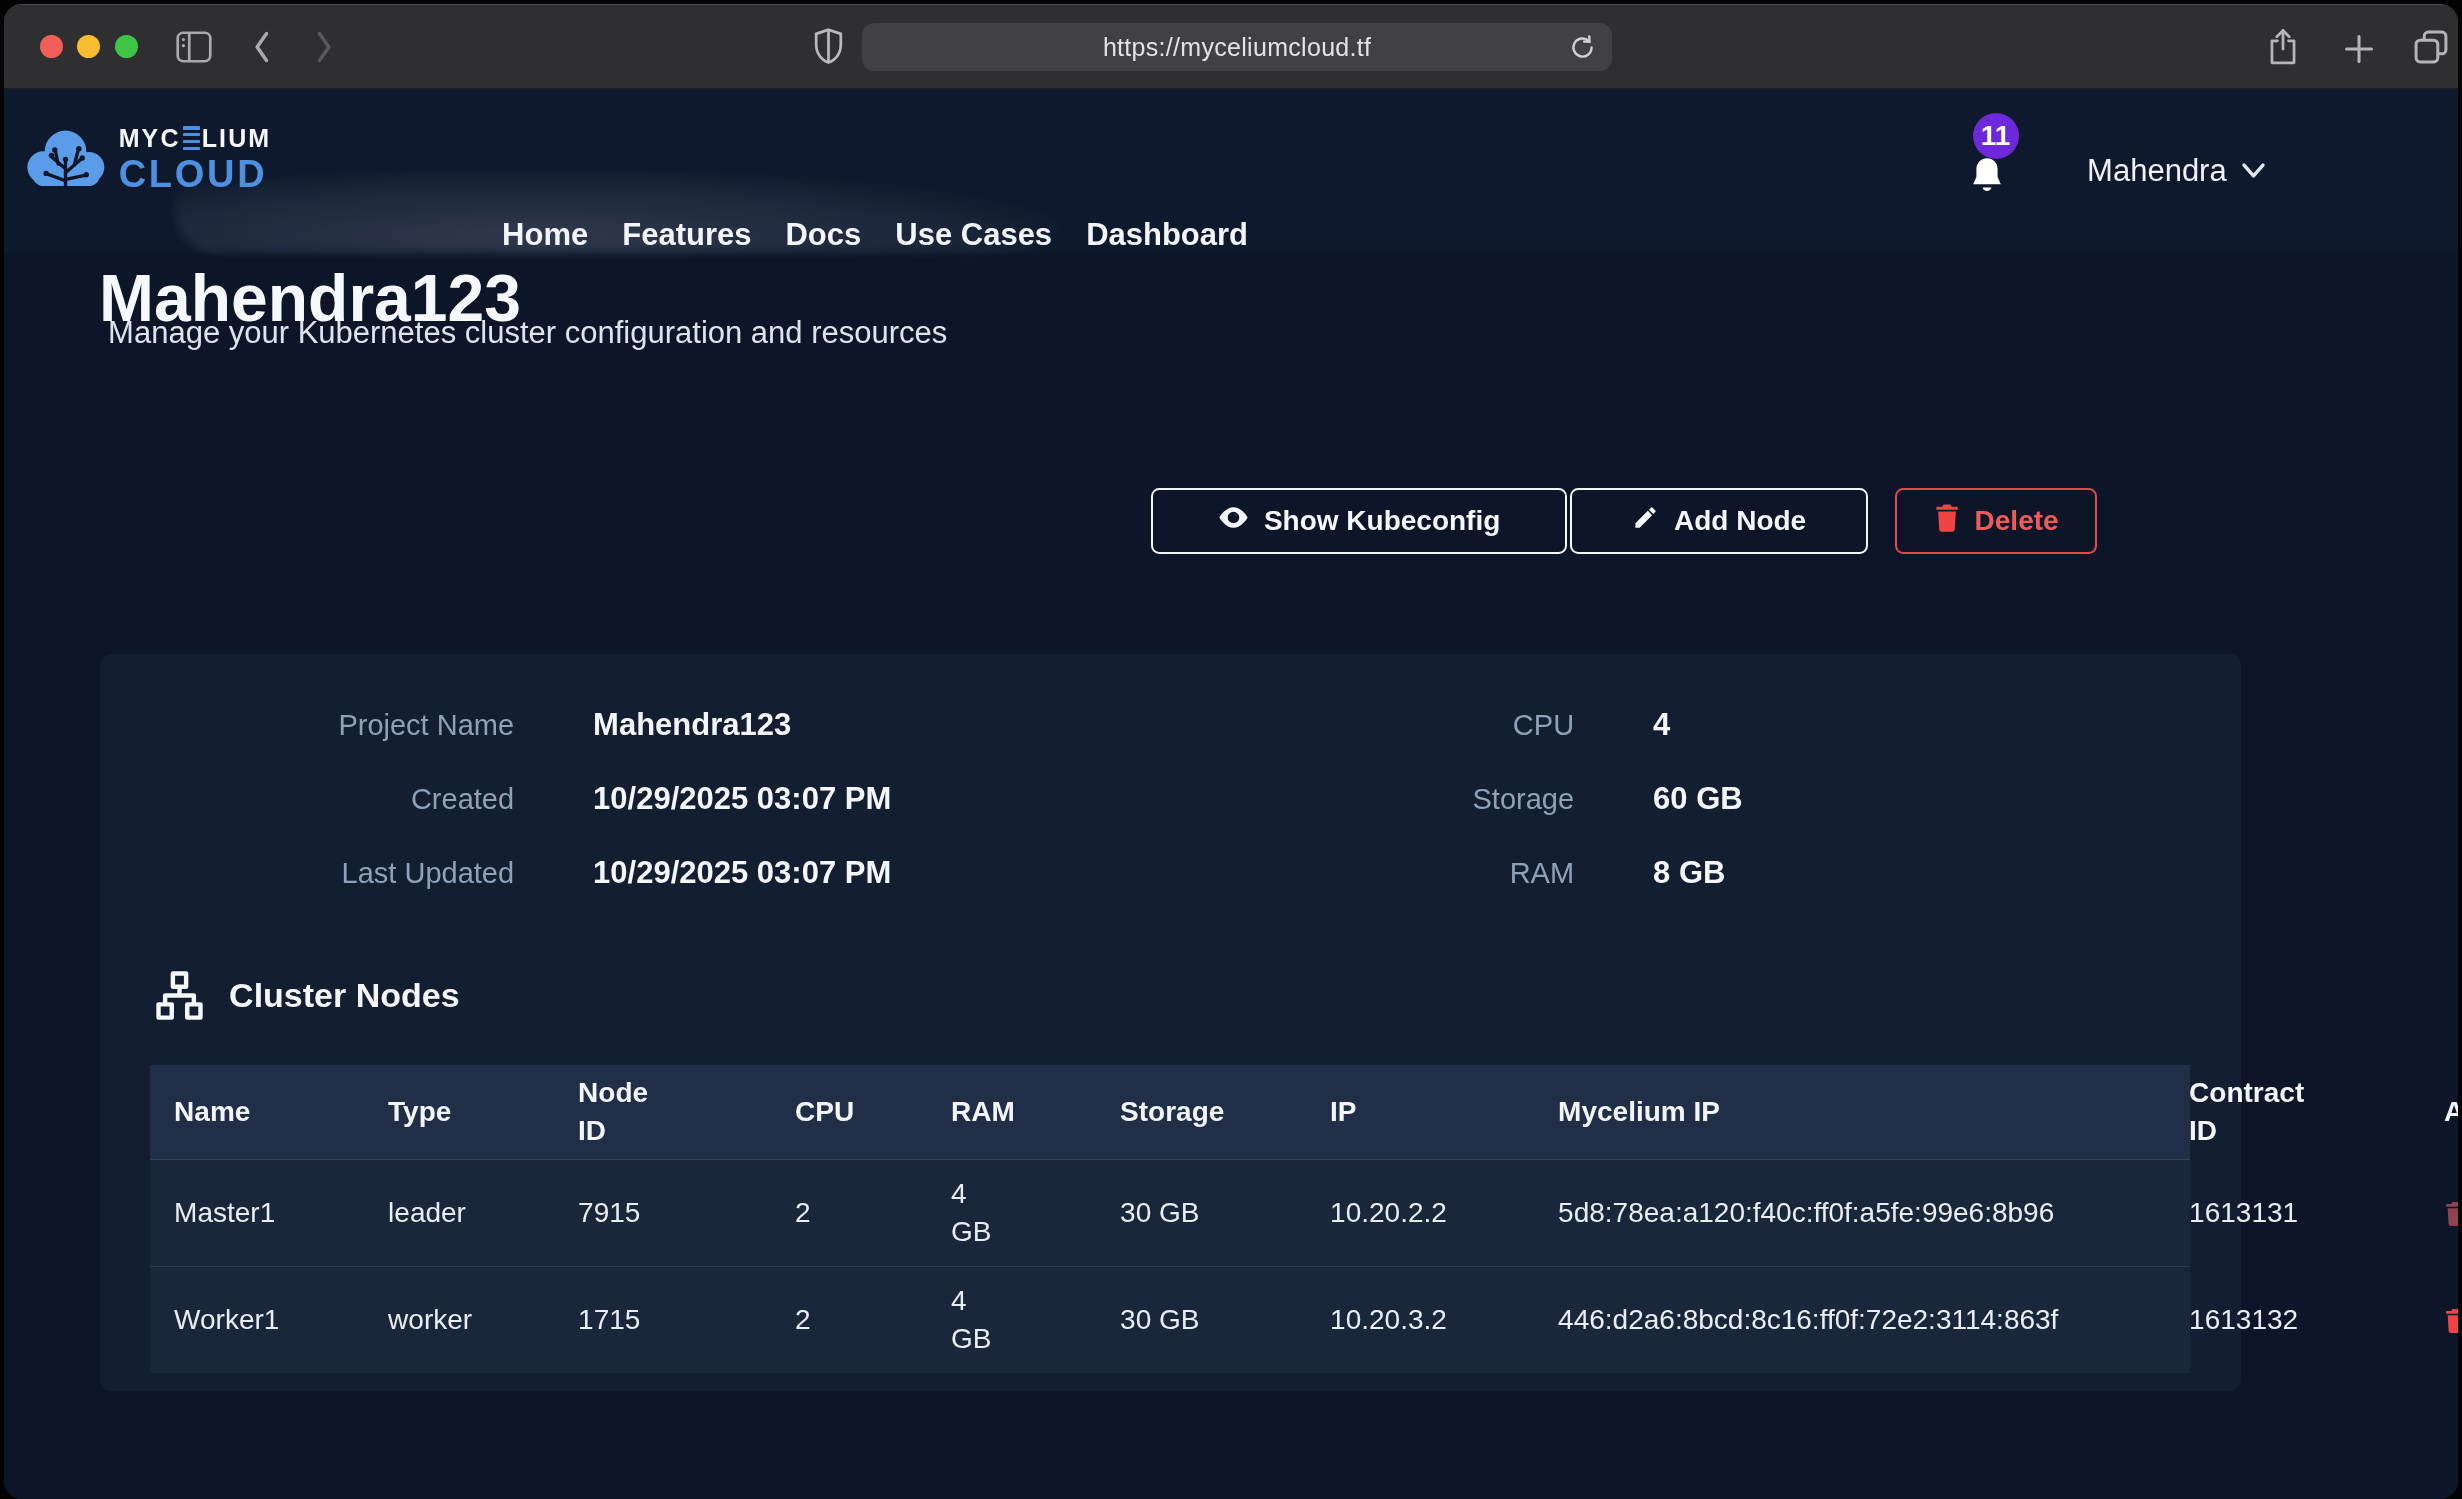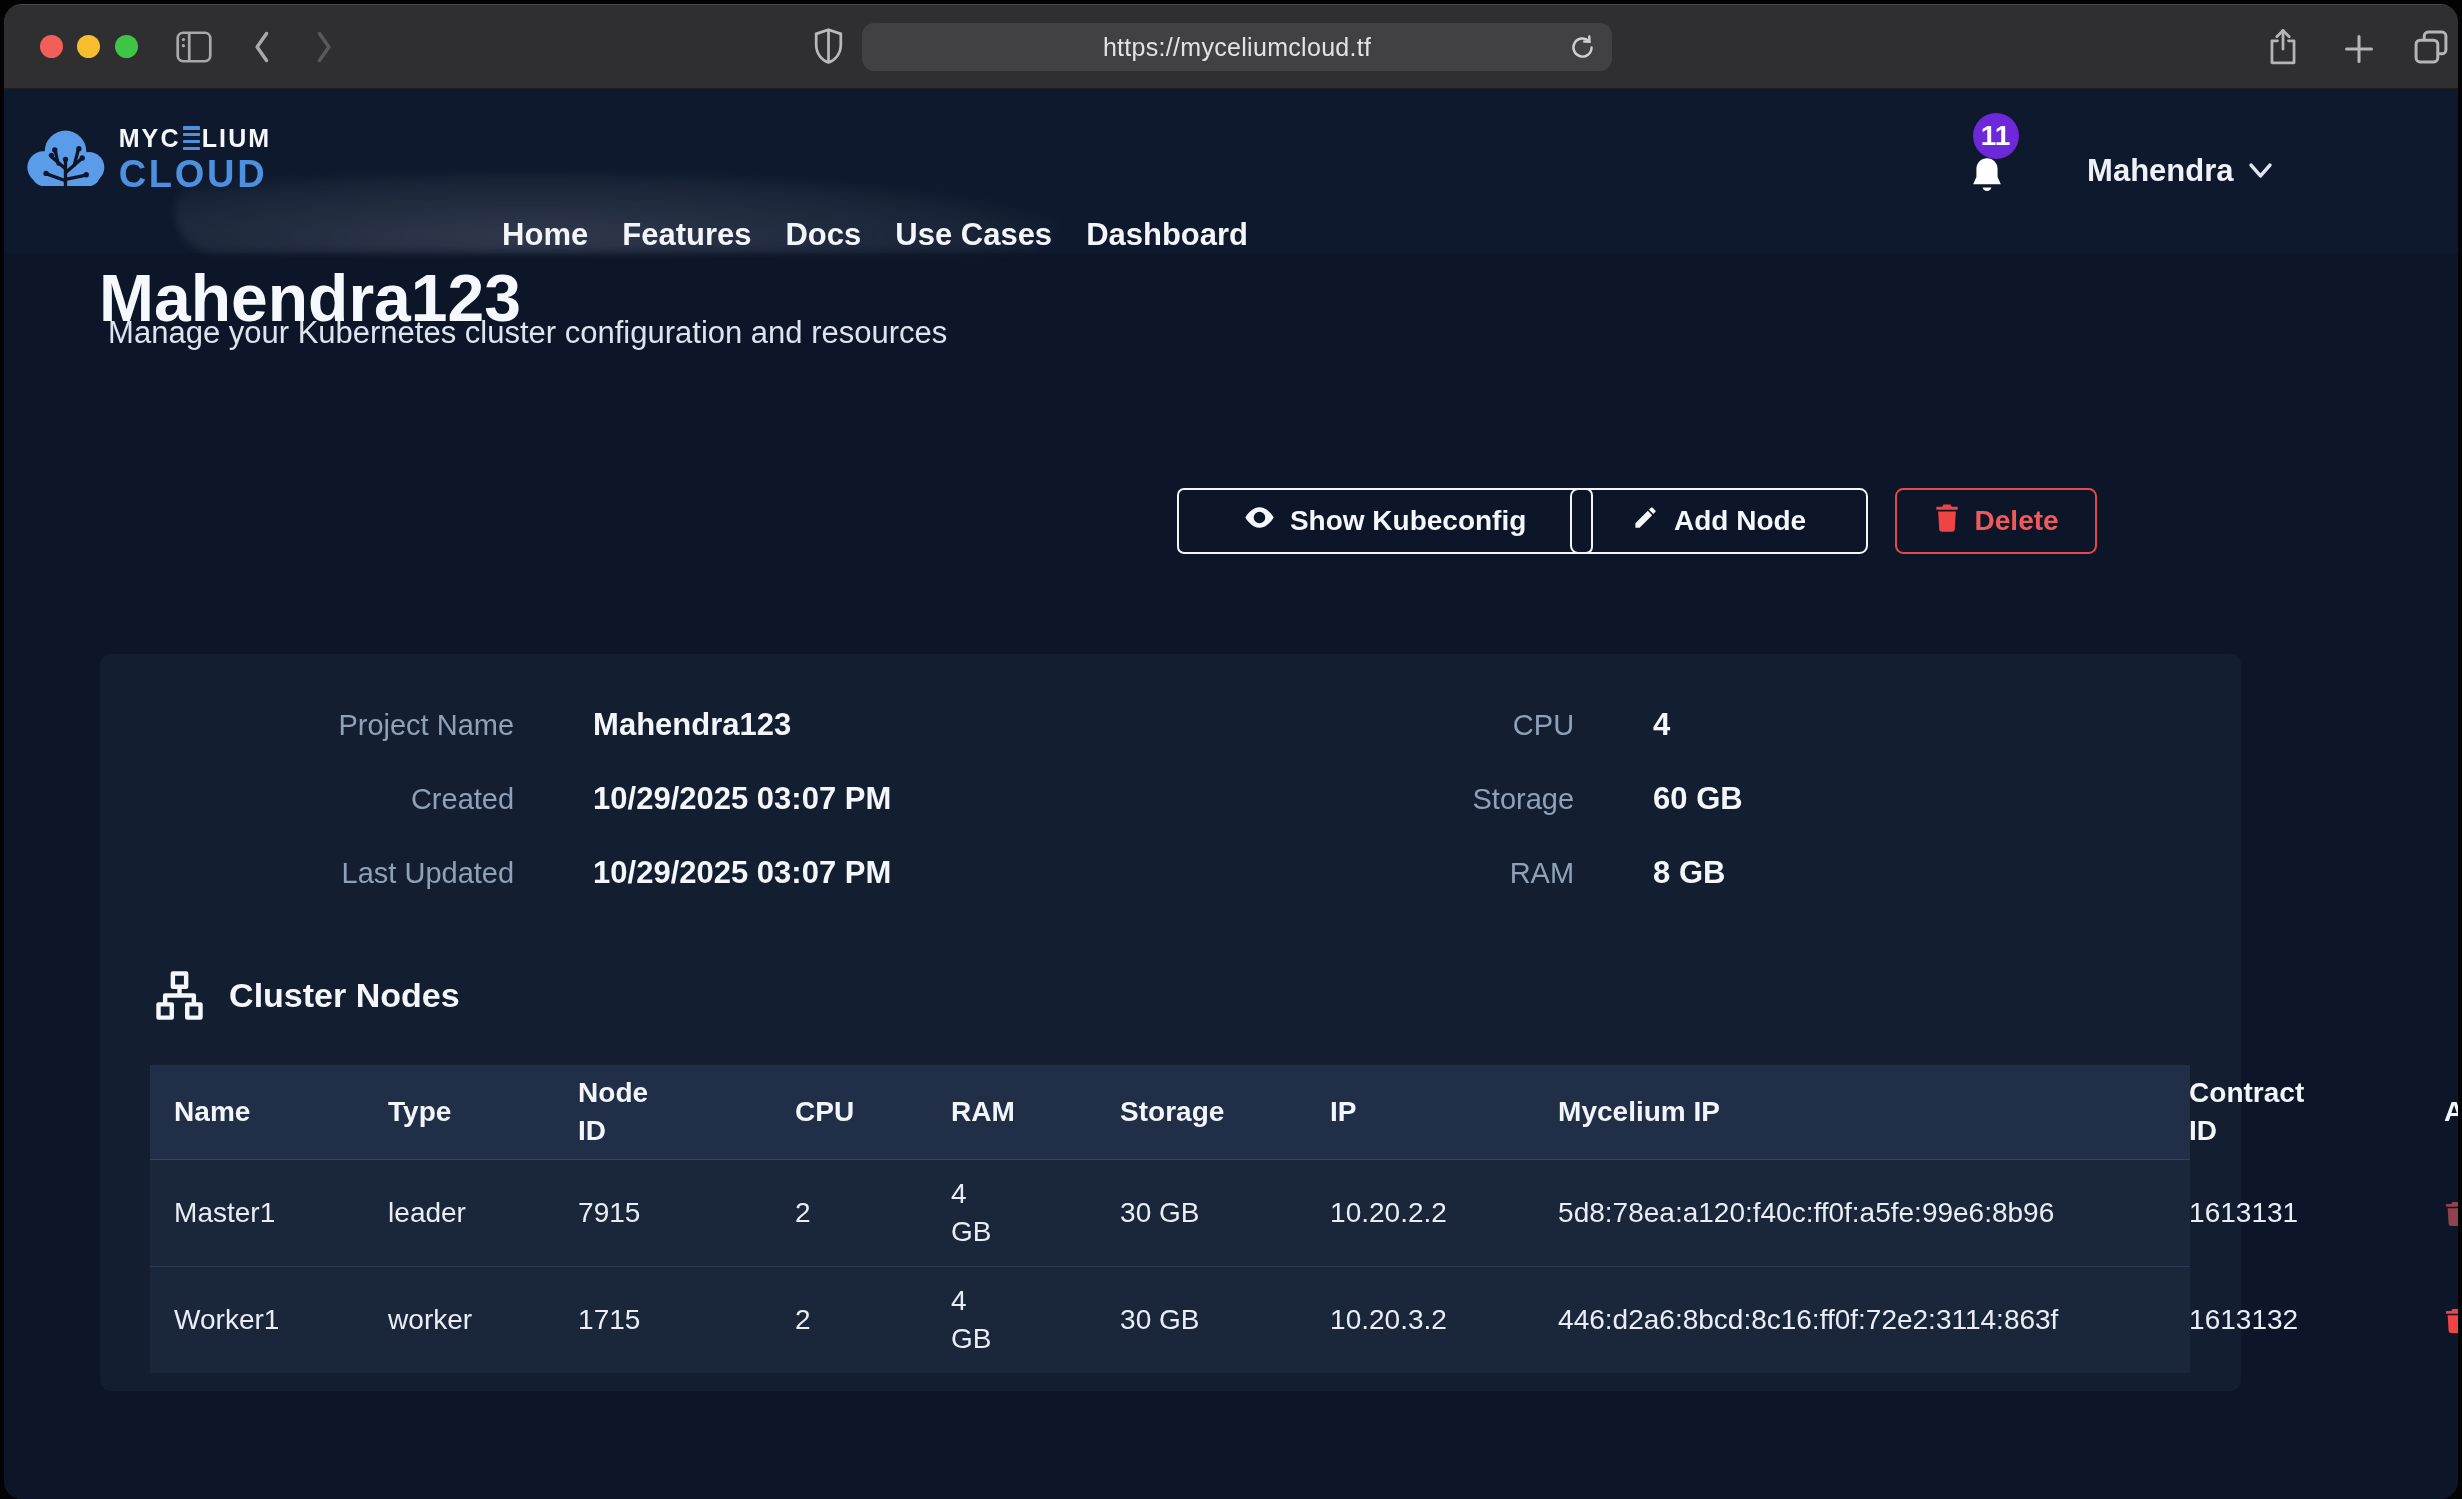--- a/index.html
+++ b/index.html
@@ -51,38 +51,38 @@
   .logo-bottom{font-size:38px;font-weight:800;color:#4d90e0;letter-spacing:2.7px;margin-top:4.1px;}
   .nav-links{position:absolute;left:498px;top:0;height:164px;display:flex;align-items:flex-end;gap:34px;}
   .nav-link{font-size:31px;font-weight:600;color:#f2f5fa;cursor:pointer;white-space:nowrap;}
   .bell-wrap{position:absolute;left:1963px;top:66px;width:41px;height:45px;color:#ffffff;}
   .badge{
     position:absolute;left:5.5px;top:-42px;min-width:46px;height:46px;border-radius:23px;
     background:#6d28d9;color:#fff;font-size:28px;font-weight:700;
     display:flex;align-items:center;justify-content:center;
   }
   .user{position:absolute;left:2083px;top:0;height:164px;display:flex;align-items:center;gap:13.7px;cursor:pointer;}
-  .user-name{font-size:31px;font-weight:700;color:#eef2f8;}
+  .user-name{font-size:31px;font-weight:400;color:#eef2f8;}
   .user svg{color:#dfe5ee;}
   
   .page-title{
     position:absolute;left:95px;top:132px;z-index:1;
     font-size:66px;font-weight:700;color:#f5f8fc;line-height:1;letter-spacing:0;
   }
   .page-subtitle{position:absolute;left:104px;top:226px;font-size:31px;color:#dde4ee;}
   
   .btn{
     position:absolute;top:399px;height:66px;box-sizing:border-box;
     display:flex;align-items:center;justify-content:center;gap:15px;
     border:2.1px solid #f2f5f9;border-radius:8.2px;background:transparent;
     font-size:28px;font-weight:700;color:#f4f7fb;cursor:pointer;
     font-family:"Liberation Sans","DejaVu Sans",sans-serif;
   }
   .btn svg{flex:0 0 auto;}
-  .btn-kubeconfig{left:1173px;width:416px;border-radius:7px;}
+  .btn-kubeconfig{left:1147px;width:416px;}
   .btn-addnode{left:1566px;width:298px;}
   .btn-delete{left:1891px;width:202px;border-color:#e5484d;color:#f05a5a;}
   
   .panel{
     position:absolute;left:96px;top:565px;width:2141px;height:737px;
     background:#141e31;border-radius:11px;z-index:1;
   }
   .info-col{position:absolute;top:53px;}
   .info-left{left:41px;}
   .info-right{left:1244px;}

